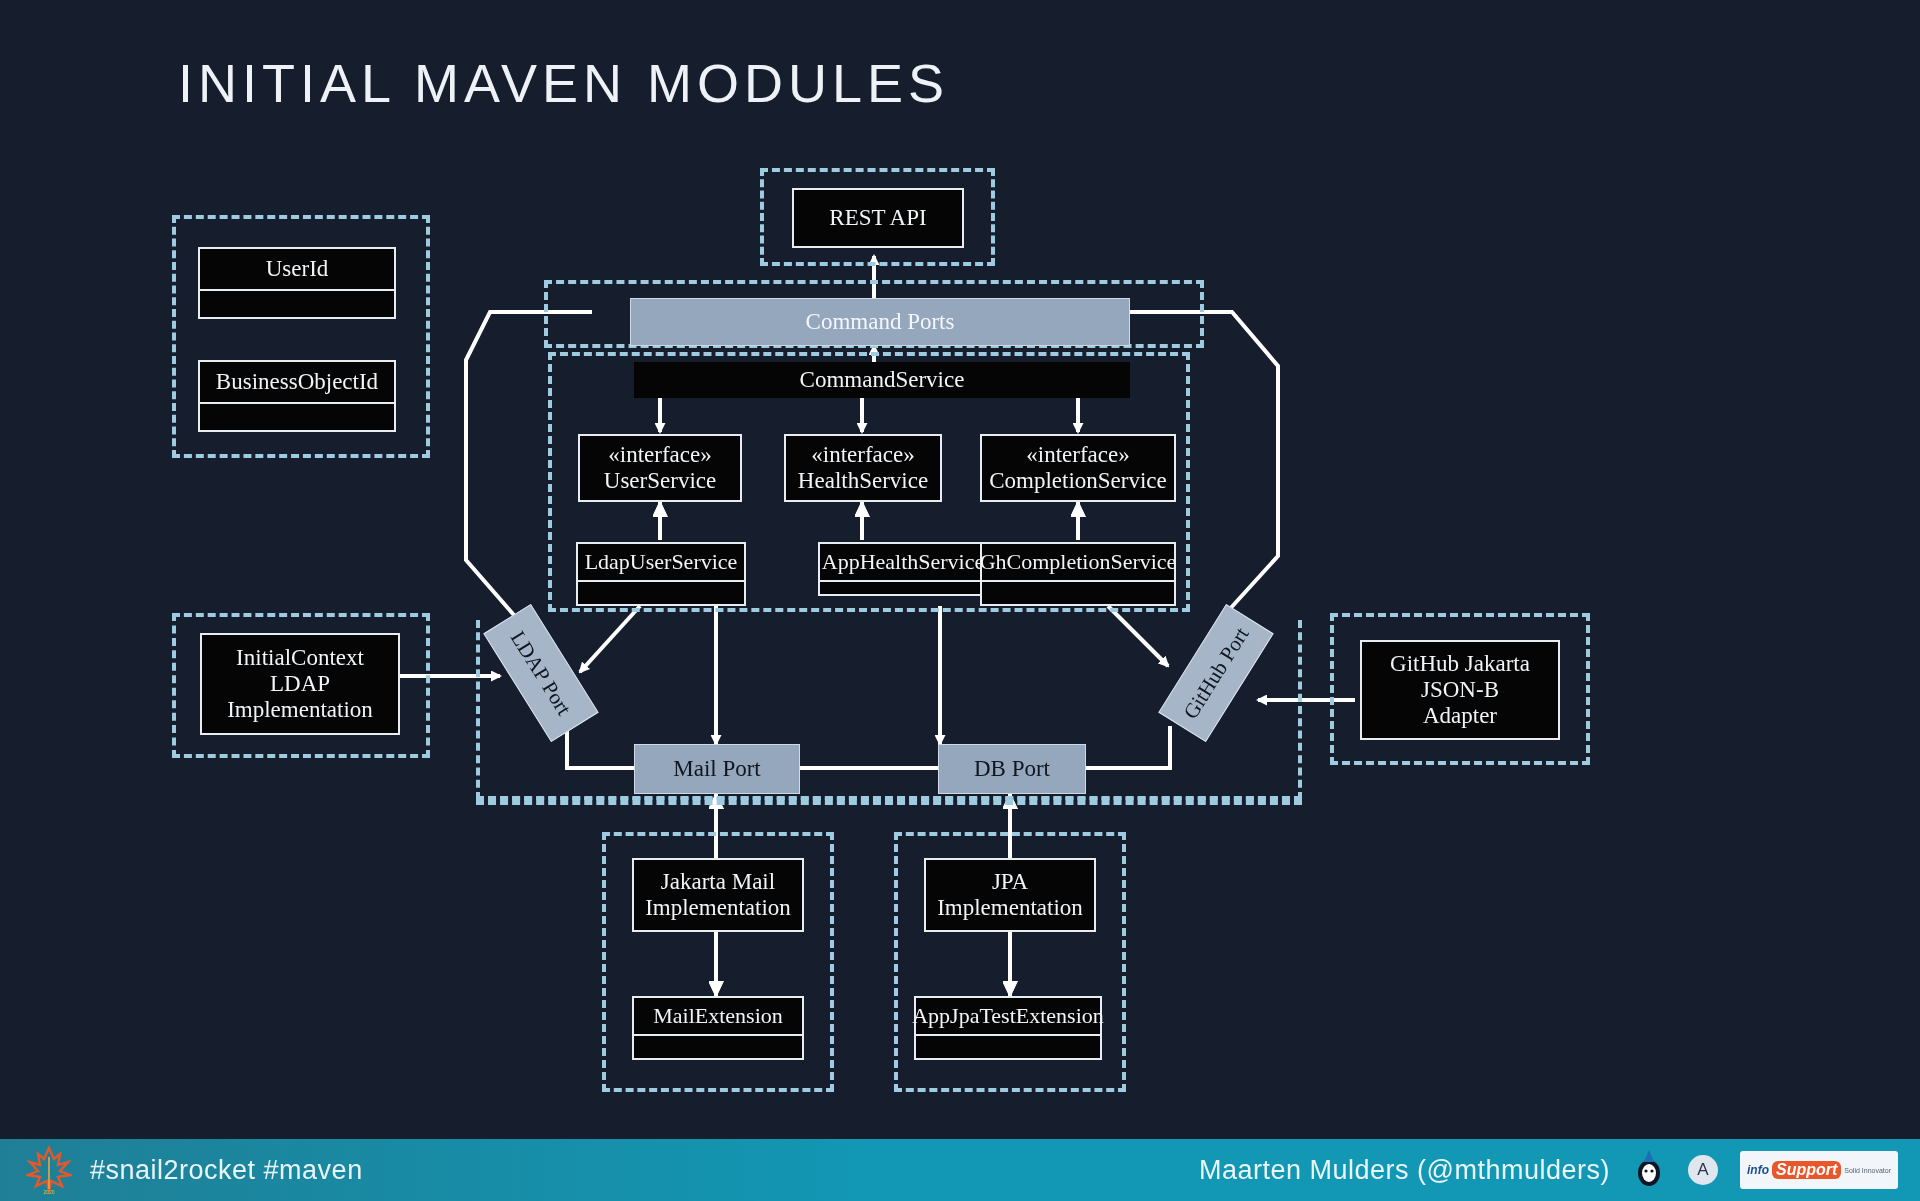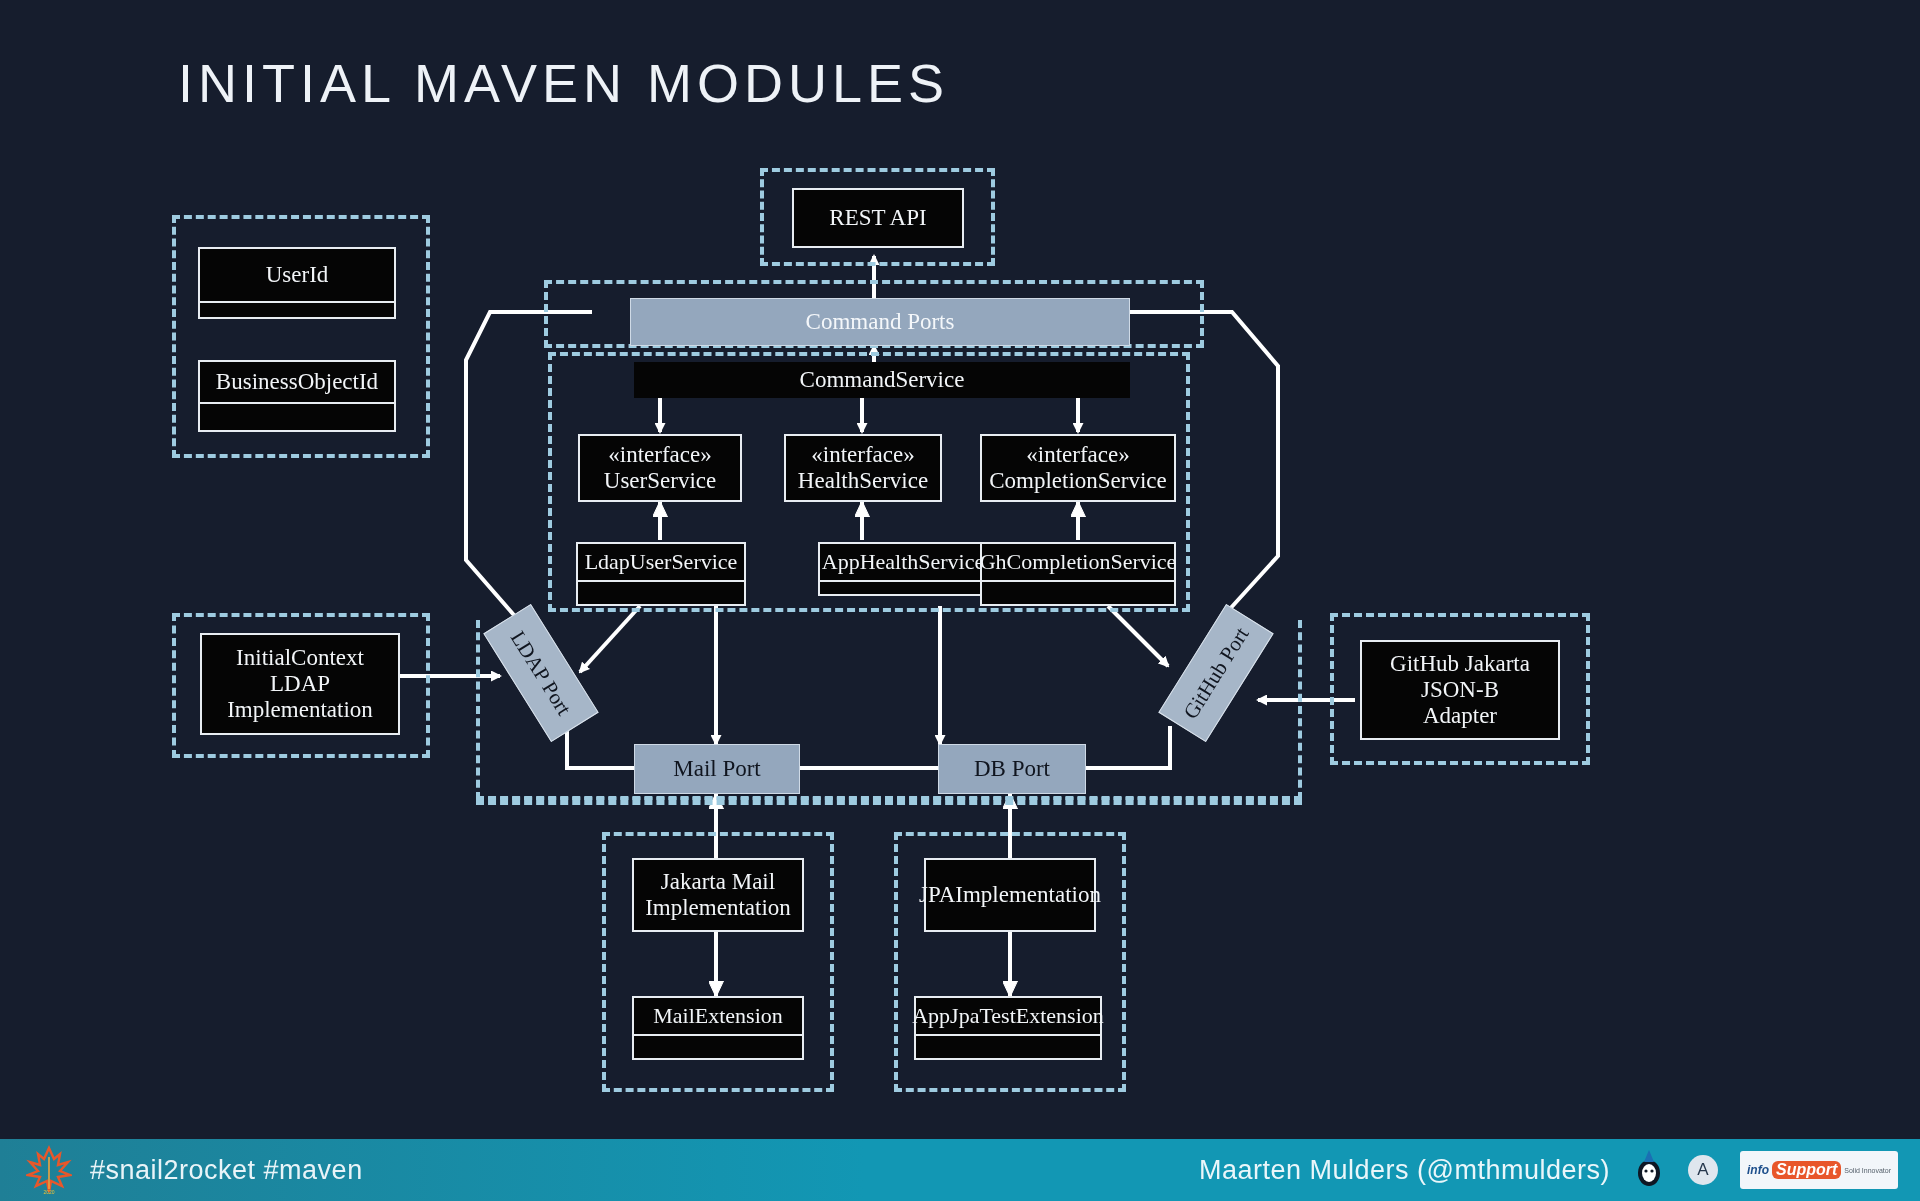--- a/index.html
+++ b/index.html
@@ -131,21 +131,21 @@
 
       <line x1="716" y1="932" x2="716" y2="996" marker-end="url(#ahollow)"></line>
 
       <line x1="1010" y1="932" x2="1010" y2="996" marker-end="url(#ahollow)"></line>
     </g>
   </svg>
 
   <div class="group" style="left:172px;top:215px;width:258px;height:243px;"></div>
 
   <div class="uml" style="left:198px;top:247px;width:198px;height:72px;">
-    <div class="name" style="height:52px;">UserId</div>
+    <div class="name" style="height:40px;">UserId</div>
     <div class="compart" style="height:30px;"></div>
   </div>
 
   <div class="uml" style="left:198px;top:360px;width:198px;height:72px;">
     <div class="name" style="height:40px;">BusinessObjectId</div>
     <div class="compart" style="height:30px;"></div>
   </div>
 
   <div class="group" style="left:760px;top:168px;width:235px;height:98px;"></div>
   <div class="blackbox" style="left:792px;top:188px;width:172px;height:60px;">REST API</div>
@@ -211,21 +211,21 @@
   <div class="blackbox" style="left:632px;top:858px;width:172px;height:74px;flex-direction:column;line-height:1.12;">
     <span>Jakarta Mail</span>
     <span>Implementation</span>
   </div>
   <div class="uml" style="left:632px;top:996px;width:172px;height:64px;">
     <div class="name" style="height:36px;font-size:22px;">MailExtension</div>
     <div class="compart" style="height:26px;"></div>
   </div>
 
   <div class="group" style="left:894px;top:832px;width:232px;height:260px;"></div>
-  <div class="blackbox" style="left:924px;top:858px;width:172px;height:74px;flex-direction:row;line-height:1.12;">
+  <div class="blackbox" style="left:924px;top:858px;width:172px;height:74px;flex-direction:column;line-height:1.12;">
     <span>JPA</span>
     <span>Implementation</span>
   </div>
   <div class="uml" style="left:914px;top:996px;width:188px;height:64px;">
     <div class="name" style="height:36px;font-size:22px;">AppJpaTestExtension</div>
     <div class="compart" style="height:26px;"></div>
   </div>
 
   <div class="footer">
     <div class="left">

